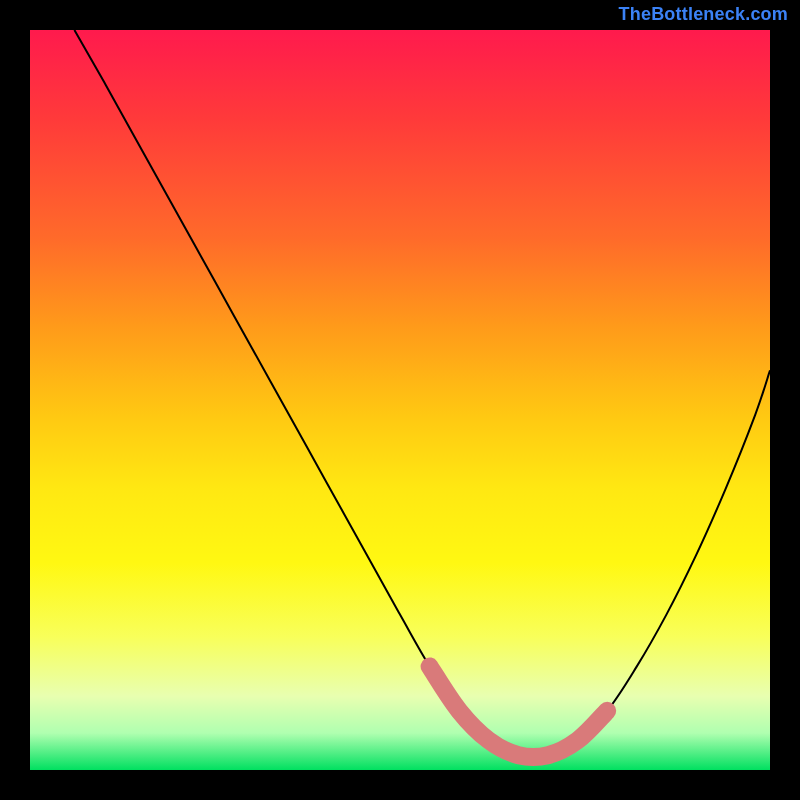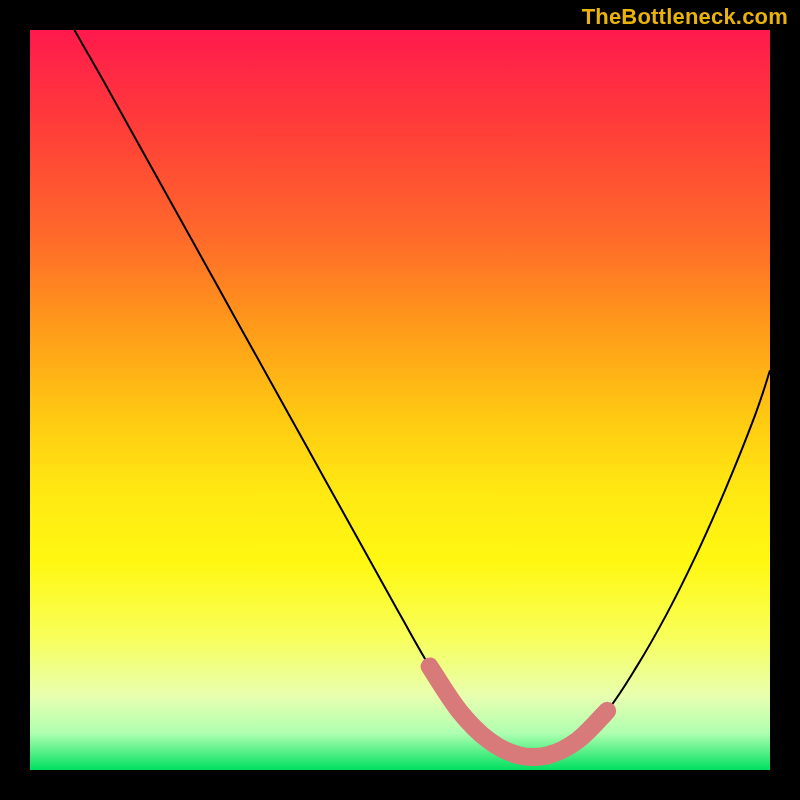--- a/index.html
+++ b/index.html
@@ -36,23 +36,23 @@
       #e8ffb0 90%,
       #b0ffb0 95%,
       #00e060 100%
     );
   }
   .watermark {
     position: absolute;
     top: 4px;
     right: 12px;
     font-family: Arial, Helvetica, sans-serif;
-    font-size: 22px;
+    font-size: 18px;
     font-weight: 600;
-    color: #eab308;
+    color: #3b82f6;
     letter-spacing: 0.2px;
   }
   svg.curves {
     position: absolute;
     top: 30px;
     left: 30px;
     width: 740px;
     height: 740px;
     overflow: visible;
   }

